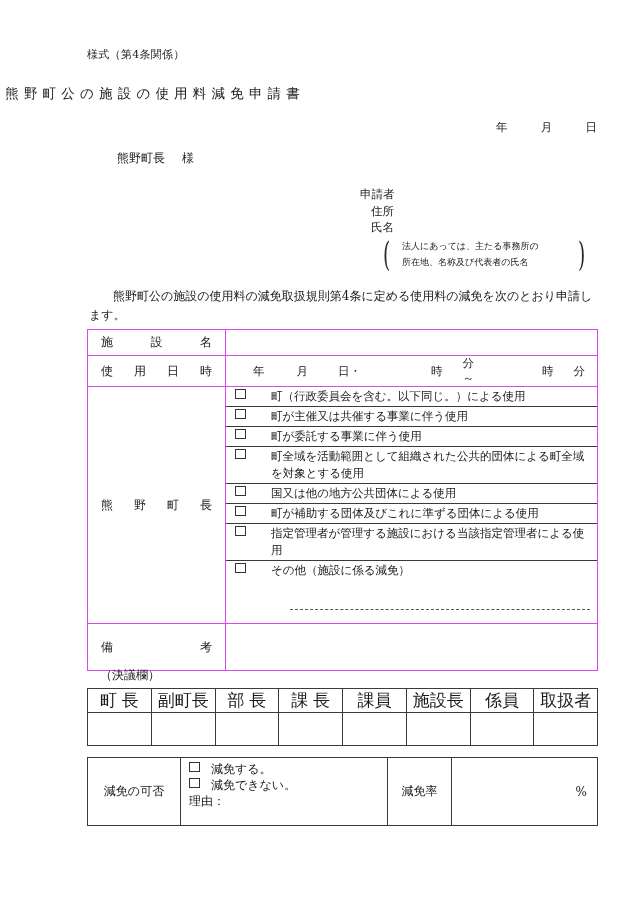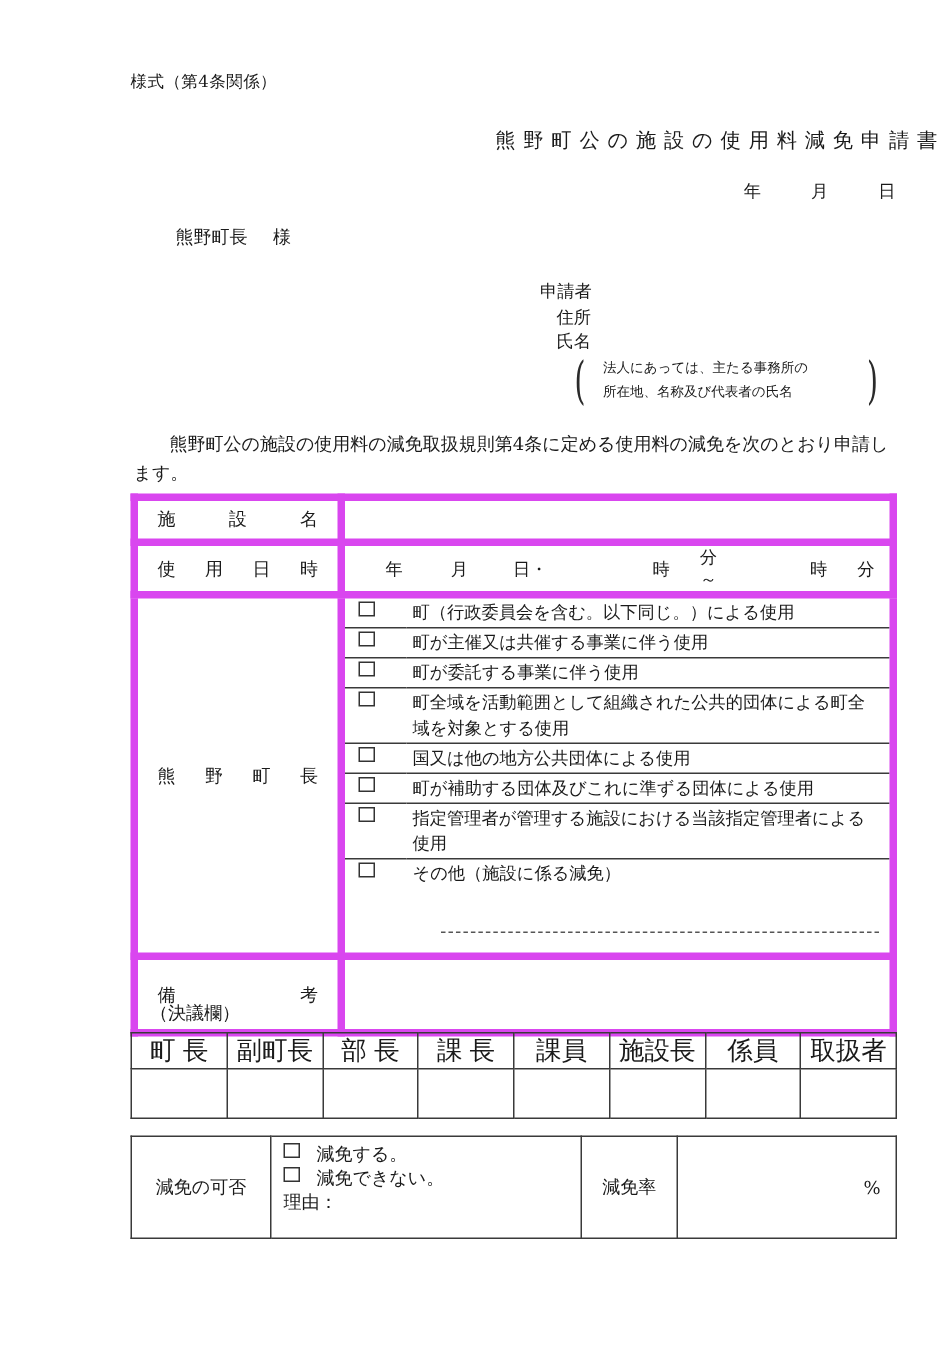--- a/index.html
+++ b/index.html
@@ -27,21 +27,21 @@
     left: 87px;
     top: 47px;
     font-size: 11px;
     letter-spacing: 0.3px;
   }
   .doc-title {
     position: absolute;
     left: 0;
     right: 0;
     top: 85px;
-    text-align: right;
+    text-align: left;
     font-size: 13.5px;
     letter-spacing: 5.2px;
     text-indent: 5.2px;
   }
   .date-line {
     position: absolute;
     right: 33px;
     top: 120px;
     font-size: 11.5px;
     letter-spacing: 0px;
@@ -109,21 +109,21 @@
   
   .main-table {
     position: absolute;
     left: 87px;
     top: 329px;
     width: 511px;
     border-collapse: collapse;
     table-layout: fixed;
   }
   .main-table td {
-    border: 5px solid #d946ef;
+    border: 1px solid #d946ef;
     padding: 0;
     vertical-align: middle;
   }
   .lbl {
     width: 138px;
     font-size: 12px;
     text-align: justify;
     text-align-last: justify;
     padding: 0 13px !important;
     box-sizing: border-box;

